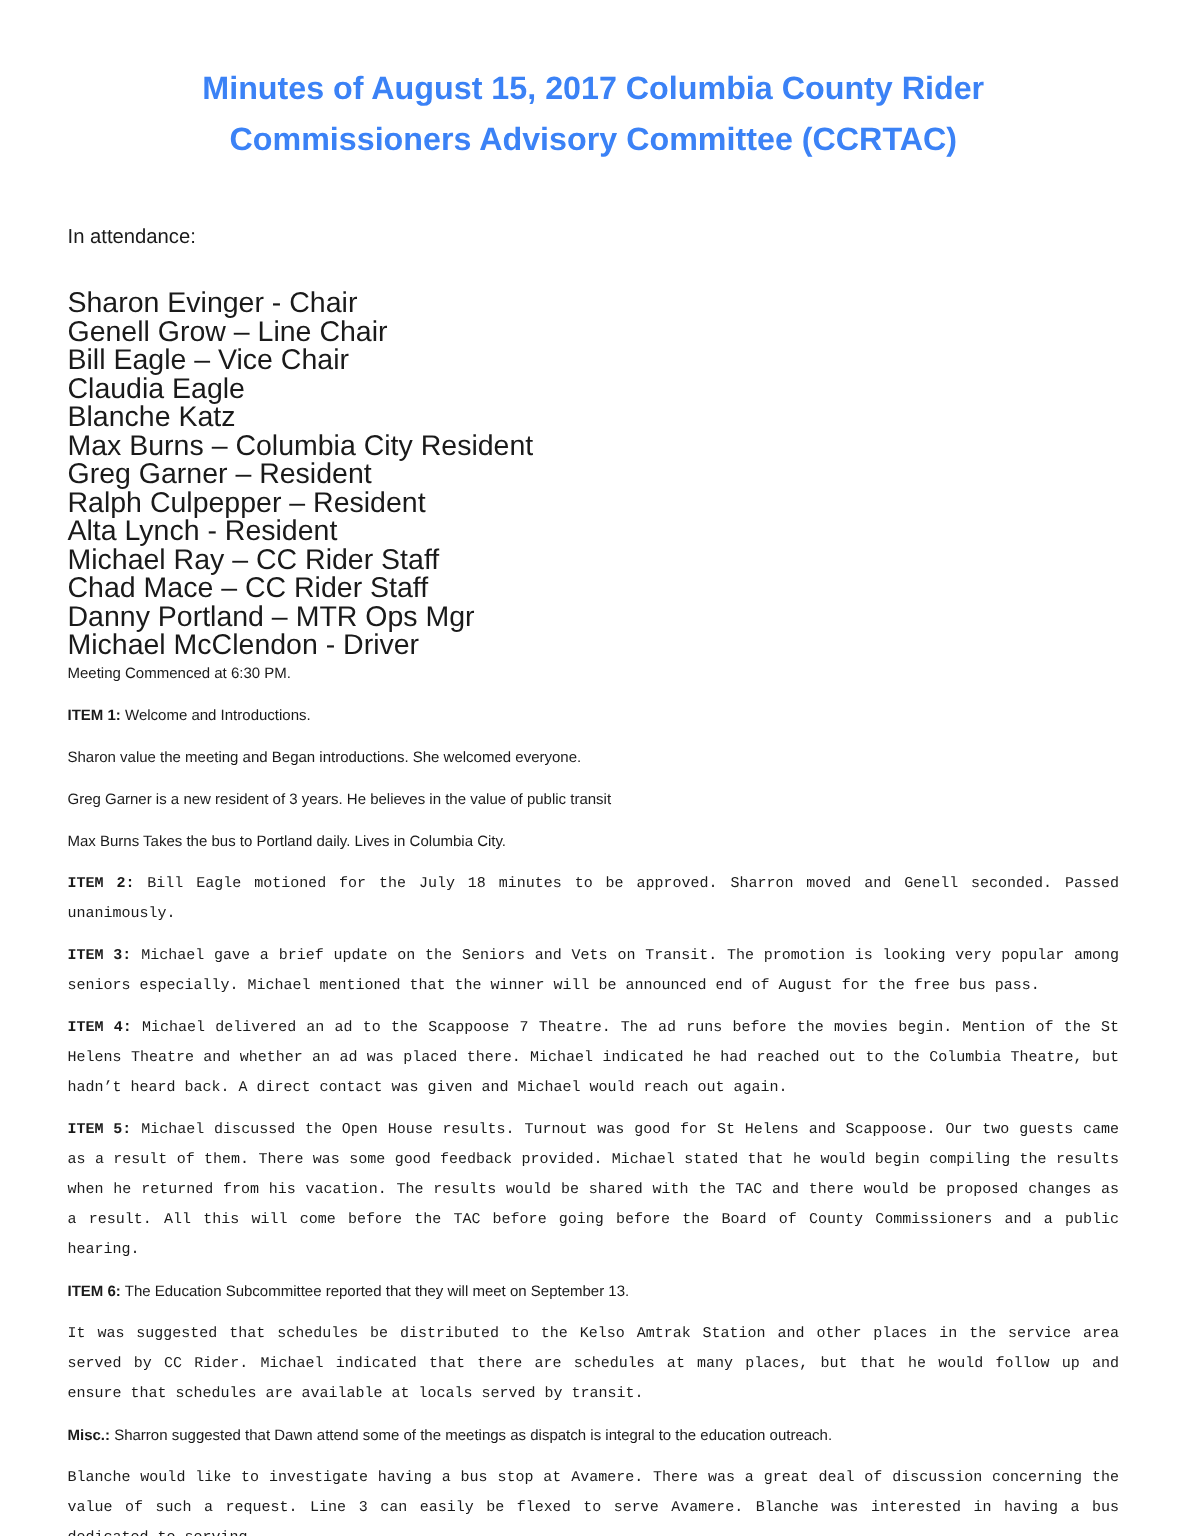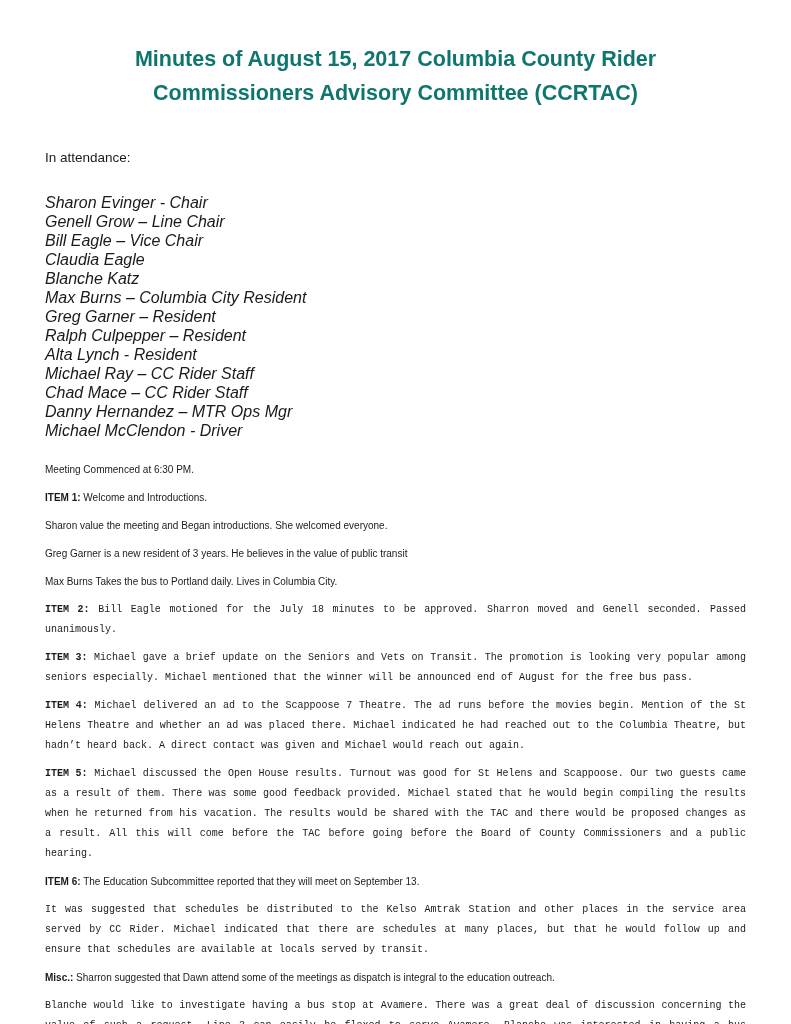--- a/index.html
+++ b/index.html
@@ -17,33 +17,32 @@
     box-sizing: border-box;
     padding: 42px 45px 0 45px;
     overflow: hidden;
   }
   .title {
     margin: 0 0 38px 0;
     text-align: center;
     font-size: 21.5px;
     font-weight: 700;
     line-height: 34px;
-    color: #0f766e;
+    color: #3b82f6;
   }
   .title .tline { display: block; }
   .attendance-heading {
     font-size: 13.5px;
     line-height: 19px;
     margin-bottom: 26px;
   }
   .att-list {
-    font-size: 16px;
+    font-size: 19px;
     line-height: 19px;
-    margin-bottom: 20px;
-    font-style: italic;
+    margin-bottom: 0;
   }
   .body-par {
     margin: 0 0 8px 0;
     font-size: 10px;
     line-height: 20px;
   }
   .just { text-align: justify; font-family: Liberation Mono, monospace; }
   .plabel { font-weight: 700; }
 </style>
 </head>
@@ -63,21 +62,21 @@
     <div>Genell Grow – Line Chair</div>
     <div>Bill Eagle – Vice Chair</div>
     <div>Claudia Eagle</div>
     <div>Blanche Katz</div>
     <div>Max Burns – Columbia City Resident</div>
     <div>Greg Garner – Resident</div>
     <div>Ralph Culpepper – Resident</div>
     <div>Alta Lynch - Resident</div>
     <div>Michael Ray – CC Rider Staff</div>
     <div>Chad Mace – CC Rider Staff</div>
-    <div>Danny Hernandez – MTR Ops Mgr</div>
+    <div>Danny Portland – MTR Ops Mgr</div>
     <div>Michael McClendon - Driver</div>
   </div>
 
   <p class="body-par">Meeting Commenced at 6:30 PM.</p>
 
   <p class="body-par"><span class="plabel">ITEM 1:</span><span> Welcome and Introductions.</span></p>
 
   <p class="body-par"><span>Sharon value the meeting and Began introductions. She welcomed everyone.</span></p>
 
   <p class="body-par"><span>Greg Garner is a new resident of 3 years. He believes in the value of public transit</span></p>

